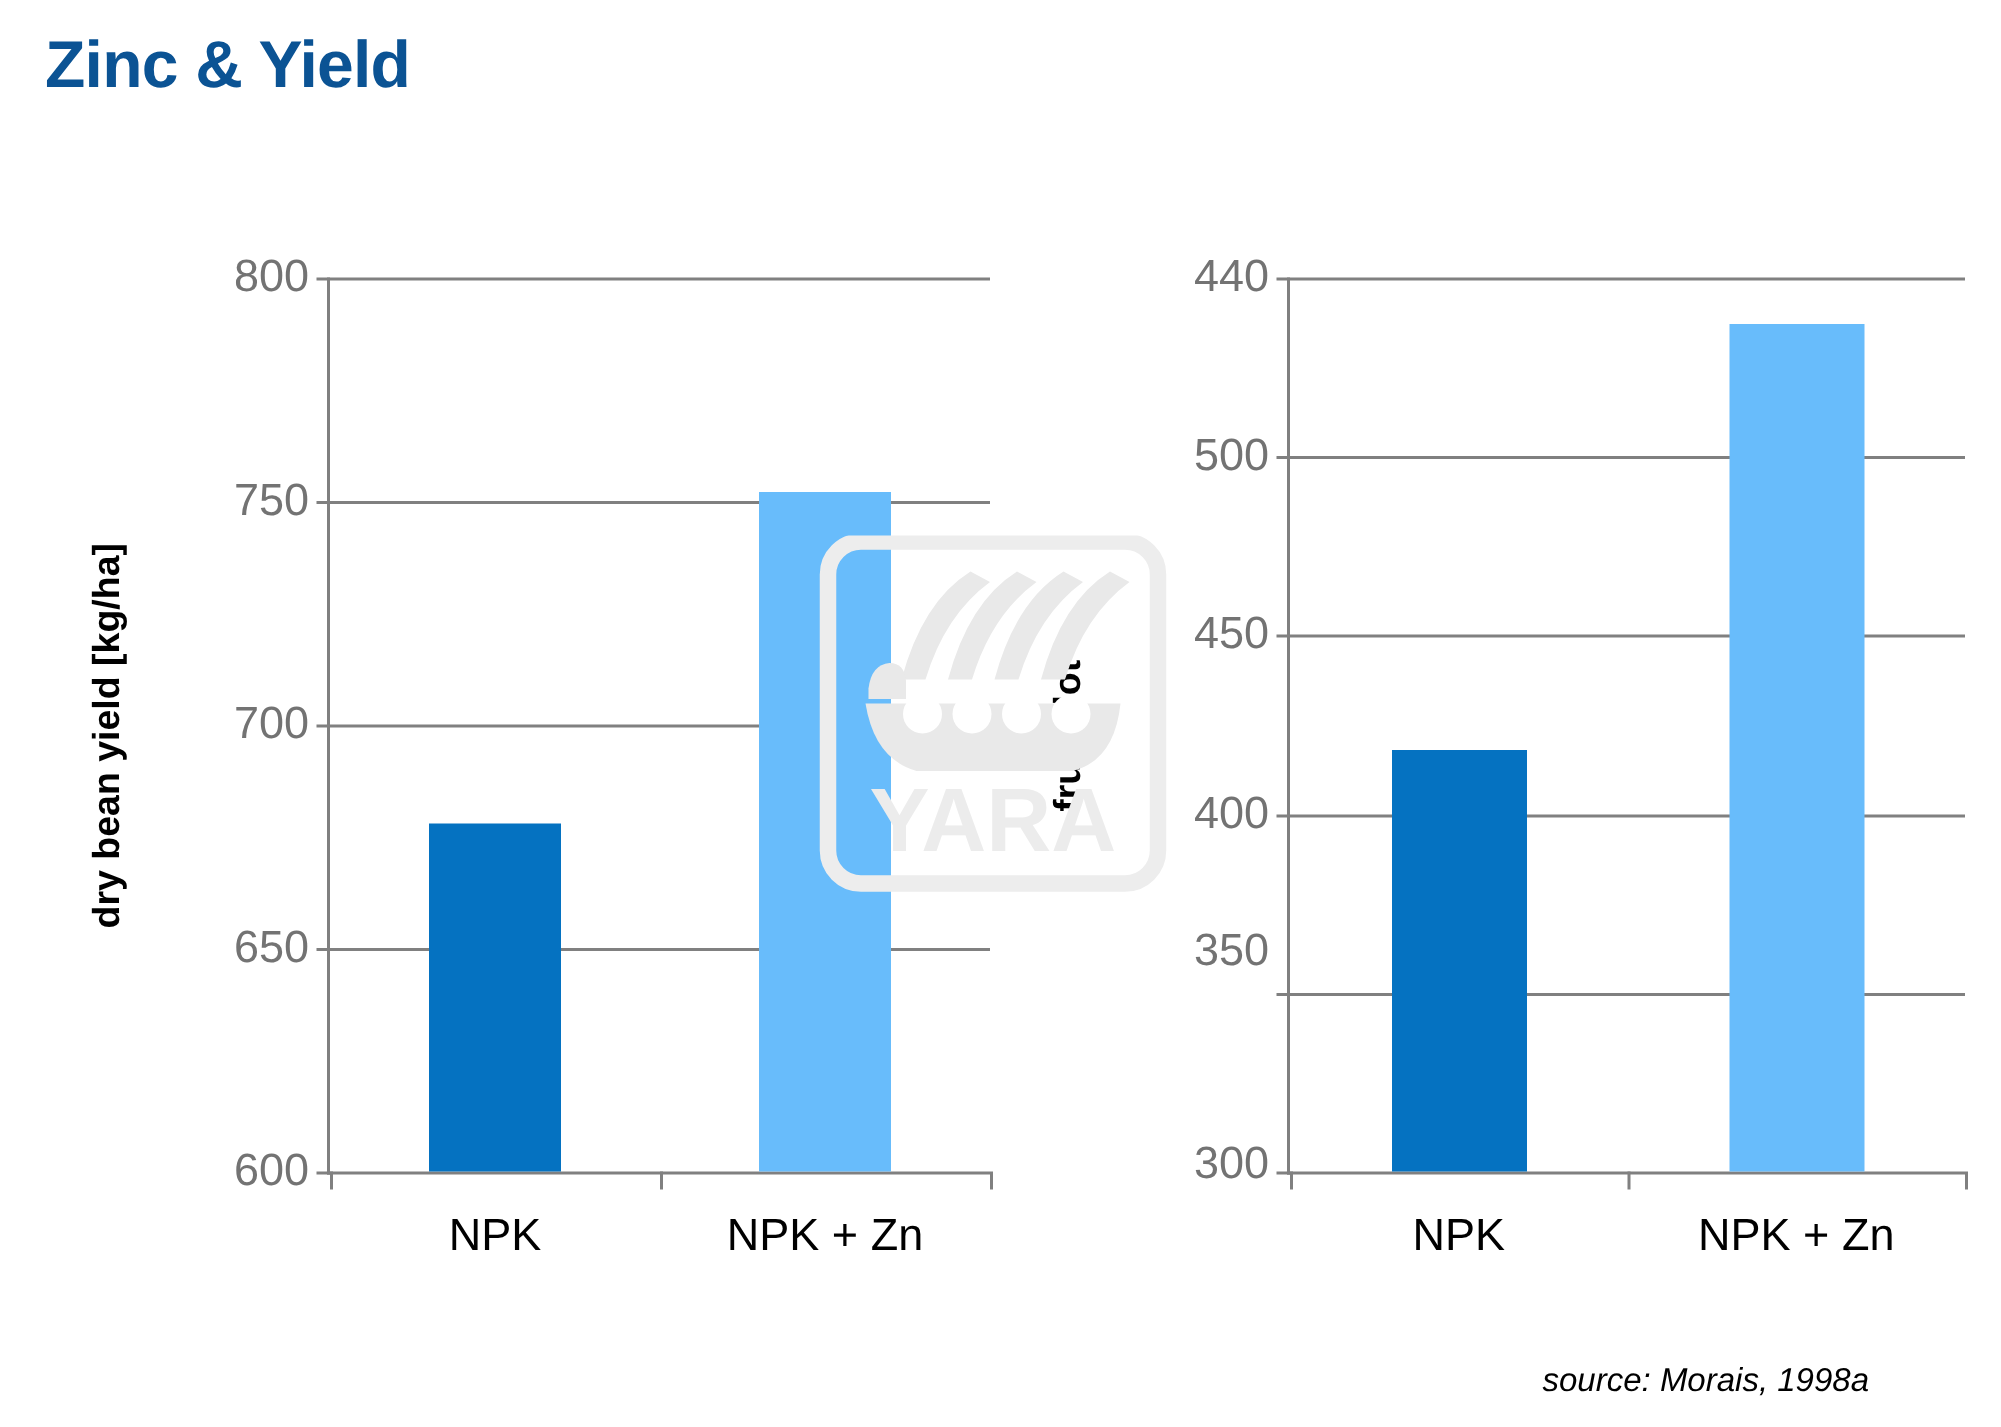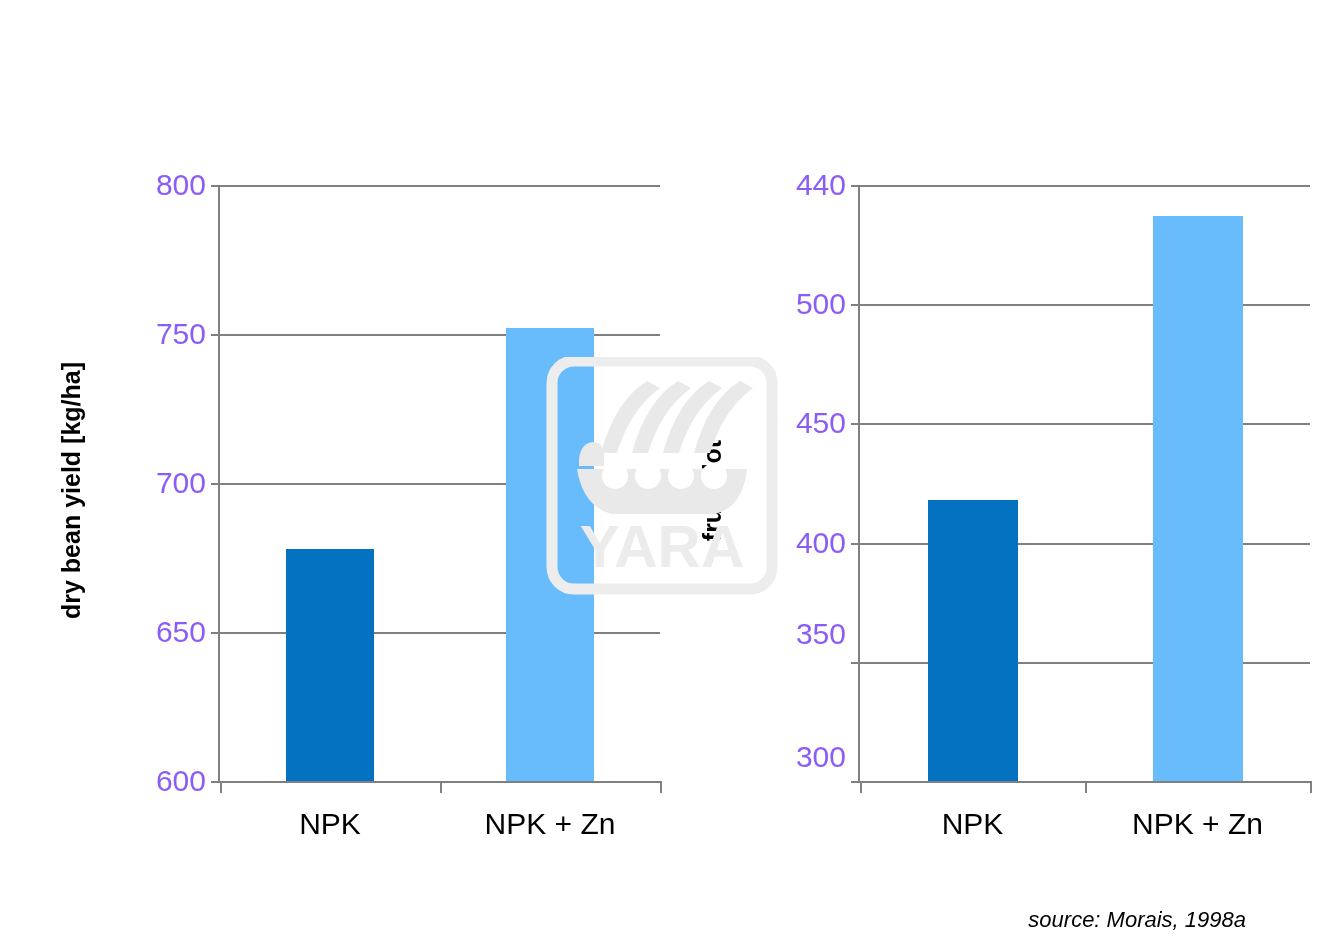--- a/index.html
+++ b/index.html
@@ -102,21 +102,21 @@
     width: 9px;
     height: 0;
     border-top: 2px solid #808080;
   }
   .tick-label {
     position: absolute;
     right: 100%;
     margin-right: 14px;
     transform: translateY(-50%);
     font-size: 30px;
-    color: #8b5cf6;
+    color: #737373;
     white-space: nowrap;
   }
 
   .bar {
     position: absolute;
     bottom: 0;
   }
   .cat-sep {
     position: absolute;
     bottom: -12px;
@@ -153,20 +153,21 @@
     font-style: italic;
     color: #000;
     white-space: nowrap;
     margin-top: 44px;
   }
 </style>
 </head>
 <body>
 
 <div id="header">
+  <div id="title">Zinc &amp; Yield</div>
 </div>
 
 <div id="chart-left" class="chart-panel">
   <div class="axis-title">
     <span>dry bean yield [kg/ha]</span>
   </div>
   <div class="plot-wrap">
     <div class="plot-area" id="plot-left">
         <div class="gridline" style="top: 0px;"></div>
         <div class="tick" style="top: 0px;"></div>
@@ -208,21 +209,21 @@
         <div class="gridline" style="top: 238.4px;"></div>
         <div class="tick" style="top: 238.4px;"></div>
         <div class="tick-label" style="top: 238.4px;">450</div>
         <div class="gridline" style="top: 357.6px;"></div>
         <div class="tick" style="top: 357.6px;"></div>
         <div class="tick-label" style="top: 357.6px;">400</div>
         <div class="gridline" style="top: 476.8px;"></div>
         <div class="tick" style="top: 476.8px;"></div>
         <div class="tick-label" style="top: 449px;">350</div>
         <div class="tick" style="top: 596px;"></div>
-        <div class="tick-label" style="top: 572px; text-align: right;">300</div>
+        <div class="tick-label" style="top: 591px; text-align: right;">300</div>
         <div class="bar" style="left: 15%; width: 20%; height: 281.312px; background: rgb(5, 114, 193);"></div>
         <div class="cat-label" style="left: 25%;">NPK</div>
         <div class="cat-sep" style="left: 50%;"></div>
         <div class="bar" style="left: 65%; width: 20%; height: 565.008px; background: rgb(104, 188, 251);"></div>
         <div class="cat-label" style="left: 75%;">NPK + Zn</div>
         <div class="cat-sep" style="left: 100%;"></div>
         <div class="cat-sep" style="left: 0%;"></div>
       </div>
   </div>
 </div>

